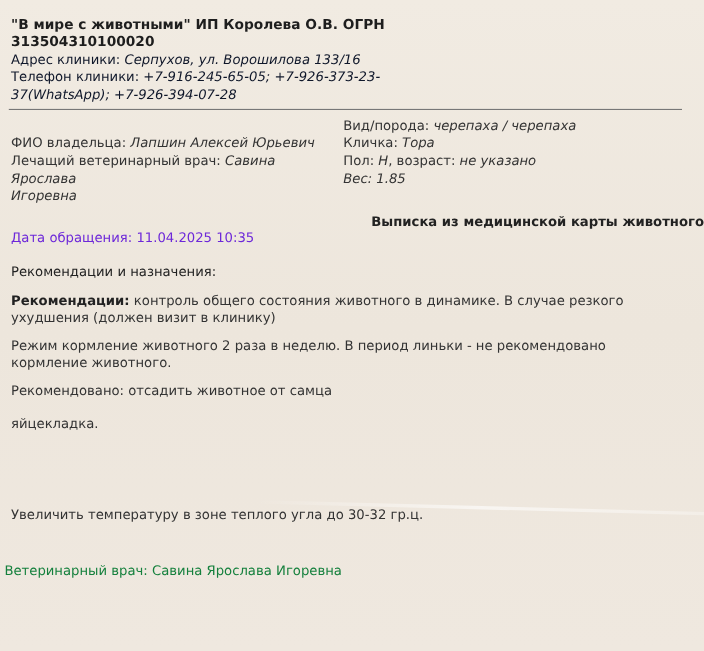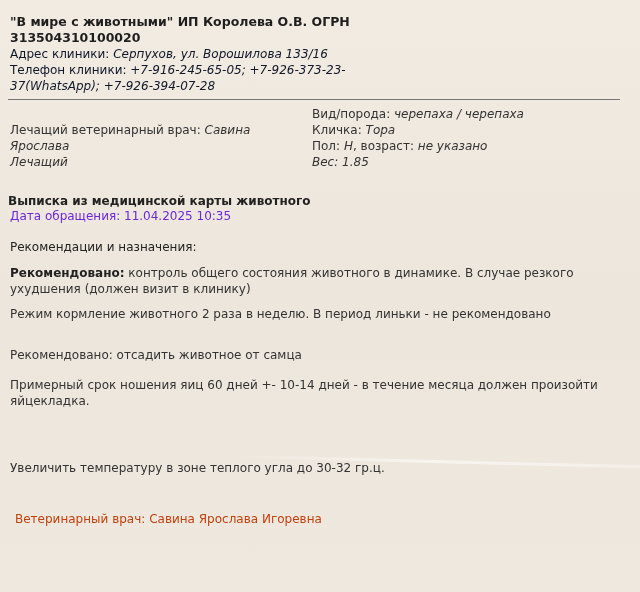--- a/index.html
+++ b/index.html
@@ -13,49 +13,52 @@
       font-size: 12px;
       line-height: 16px;
     }
     .abs { position: absolute; }
     .clinic-name { left: 10px; top: 14px; font-weight: bold; font-size: 12.5px; line-height: 16px; color: #1e1e1e; width: 380px; }
     .clinic-line { left: 10px; font-size: 12px; line-height: 16px; color: #0f172a; }
     .it { font-style: italic; }
     .rule { left: 8px; top: 99px; width: 612px; height: 1px; background: #777; }
     .owner { left: 10px; top: 122px; width: 300px; color: #333; }
     .pet { left: 312px; top: 106px; width: 320px; color: #333; }
-    .title { left: 0; top: 193px; width: 640px; text-align: left; font-weight: bold; font-size: 12px; color: #222; padding-left: 8px; }
+    .title { left: 0; top: 193px; width: 640px; text-align: right; font-weight: bold; font-size: 12px; color: #222; padding-left: 8px; }
     .date { left: 10px; top: 208px; color: #6d28d9; }
     .recs-head { left: 10px; top: 239px; font-weight: normal; color: #222; }
     .para { left: 10px; width: 600px; color: #333; }
     .bold { font-weight: bold; color: #222; }
-    .sign { left: 15px; top: 511px; color: #c2410c; }
+    .sign { left: 4px; top: 511px; color: #15803d; }
     .crease { left: 230px; top: 460px; width: 410px; height: 3px; background: linear-gradient(90deg, rgba(255,255,255,0), rgba(255,255,255,0.6), rgba(255,255,255,0.3)); transform: rotate(1.5deg); }
   </style>
 </head>
 <body>
 
 <div>
   <div class="abs clinic-name">"В мире с животными" ИП Королева О.В. ОГРН 313504310100020</div>
   <div class="abs clinic-line" style="top:46px;">
     <span>Адрес клиники: </span><span class="it">Серпухов, ул. Ворошилова 133/16</span>
   </div>
   <div class="abs clinic-line" style="top:62px;">
     <span>Телефон клиники: </span><span class="it">+7-916-245-65-05; +7-926-373-23-</span>
   </div>
   <div class="abs clinic-line it" style="top:78px;">37(WhatsApp); +7-926-394-07-28</div>
 </div>
 
 <div class="abs rule"></div>
 
 <div class="abs owner">
   <div>
+    <span>ФИО владельца: </span><span class="it">Лапшин Алексей Юрьевич</span>
+  </div>
+  <div>
     <span>Лечащий ветеринарный врач: </span><span class="it">Савина Ярослава</span>
   </div>
-  <div class="it">Лечащий</div>
+  <div class="it">Игоревна</div>
 </div>
 
 <div class="abs pet">
   <div>
     <span>Вид/порода: </span><span class="it">черепаха / черепаха</span>
   </div>
   <div>
     <span>Кличка: </span><span class="it">Тора</span>
   </div>
   <div>
@@ -67,34 +70,34 @@
 </div>
 
 <div class="abs title">Выписка из медицинской карты животного</div>
 <div class="abs date">
   <span>Дата обращения: </span><span>11.04.2025 10:35</span>
 </div>
 
 <div class="abs recs-head">Рекомендации и назначения:</div>
 
 <div class="abs para" style="top:265px;">
-  <div><span class="bold">Рекомендовано:</span><span> контроль общего состояния животного в динамике. В случае резкого</span></div>
+  <div><span class="bold">Рекомендации:</span><span> контроль общего состояния животного в динамике. В случае резкого</span></div>
   <div>ухудшения (должен визит в клинику)</div>
 </div>
 
 <div class="abs para" style="top:306px;">
   <div>Режим кормление животного 2 раза в неделю. В период линьки - не рекомендовано</div>
+  <div>кормление животного.</div>
 </div>
 
 <div class="abs para" style="top:347px;">
   <div>Рекомендовано: отсадить животное от самца</div>
 </div>
 
 <div class="abs para" style="top:377px;">
-  <div>Примерный срок ношения яиц 60 дней +- 10-14 дней - в течение месяца должен произойти</div>
   <div>яйцекладка.</div>
 </div>
 
 <div class="abs para" style="top:460px;">
   <div>Увеличить температуру в зоне теплого угла до 30-32 гр.ц.</div>
 </div>
 
 <div class="abs crease"></div>
 
 <div class="abs sign">

